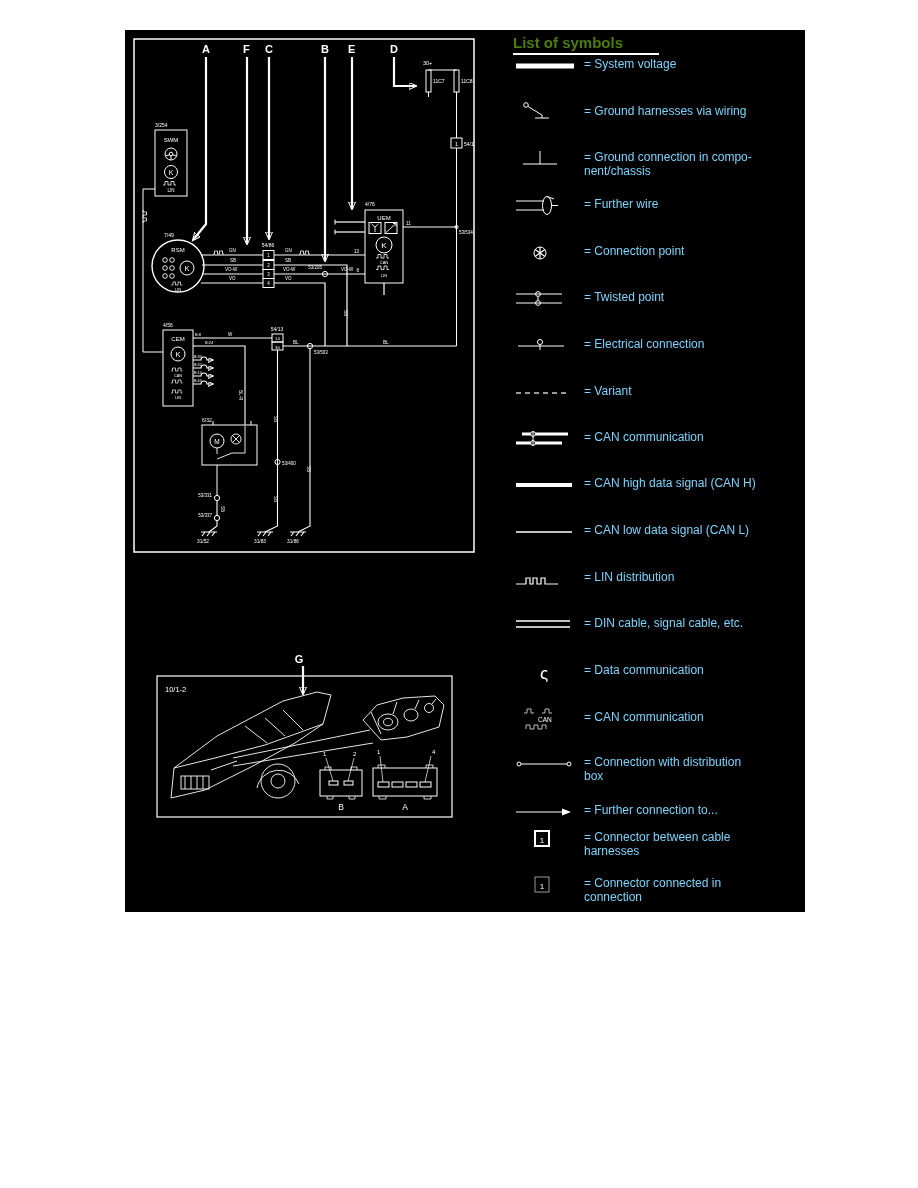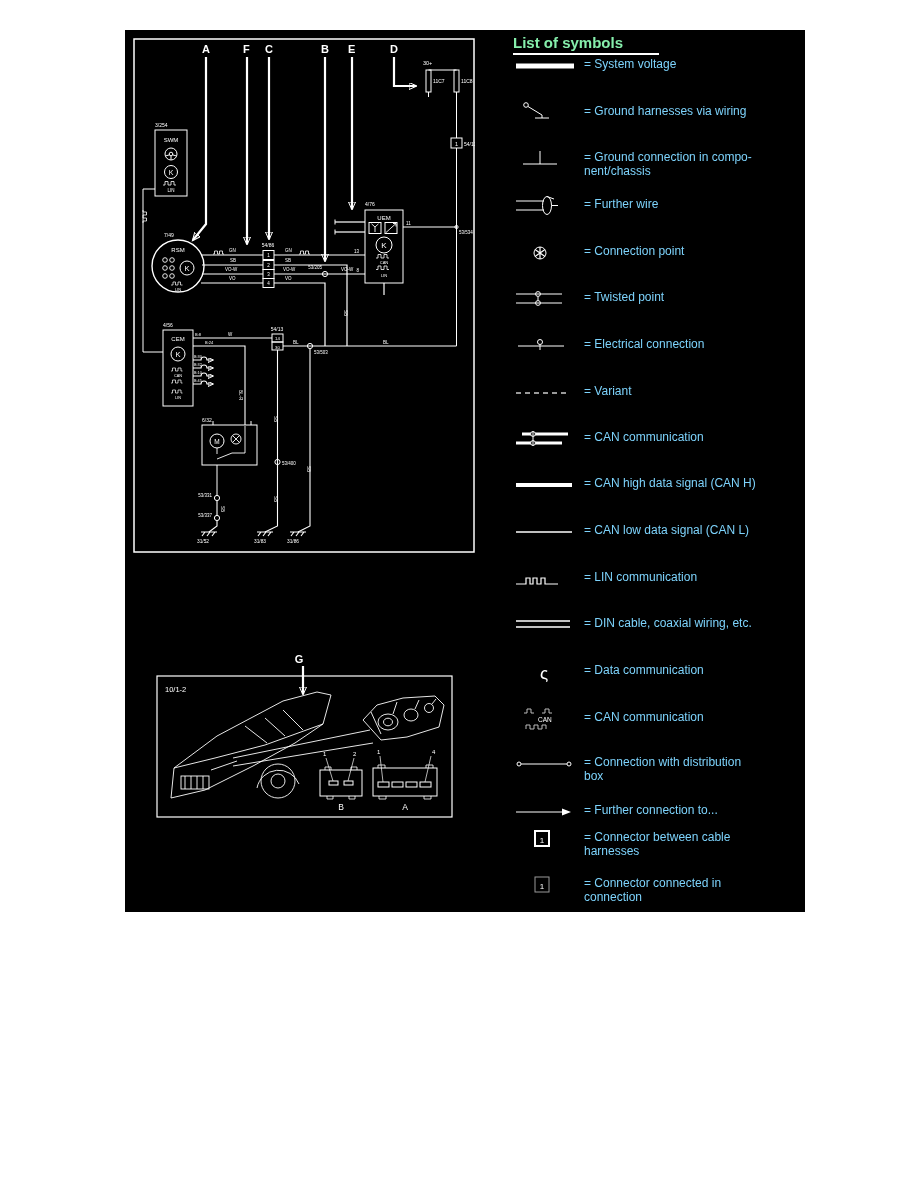--- a/index.html
+++ b/index.html
@@ -2,21 +2,21 @@
 <html><head>
 <meta charset="utf-8">
 <style>
   html,body{margin:0;padding:0;background:#ffffff;}
   .page{position:relative;width:918px;height:1188px;background:#ffffff;overflow:hidden;
         font-family:"Liberation Sans", sans-serif;}
   .black-panel{position:absolute;left:125px;top:30px;width:680px;height:882px;background:#000;}
   .diagram-frame{position:absolute;left:8px;top:8px;width:342px;height:515px;}
   .location-wrap{position:absolute;left:20px;top:618px;width:310px;height:175px;}
   .legend{position:absolute;left:387px;top:0;width:292px;height:882px;color:#f0f0f0;}
-  .legend-title{position:absolute;left:1px;top:4px;font-size:15px;font-weight:bold;color:#86efac;
+  .legend-title{position:absolute;left:1px;top:4px;font-size:15px;font-weight:bold;color:#4d7c0f;
                 border-bottom:2px solid #fff;padding-bottom:2px;width:146px;}
   .lrow{position:absolute;left:0;width:292px;}
   .lrow .sym{position:absolute;left:2px;top:-12px;width:64px;height:26px;}
   .lrow .lbl{position:absolute;left:72px;top:-8px;width:214px;font-size:12px;line-height:14px;
              white-space:pre-line;color:#7dd3fc;}
   svg{display:block;}
   svg text{font-family:"Liberation Sans", sans-serif;fill:#ffffff;}
   .sch line,.sch path,.sch polyline{stroke:#ffffff;fill:none;}
   .sch rect,.sch circle,.sch ellipse{stroke:#ffffff;fill:none;}
 </style>
@@ -453,30 +453,30 @@
           </span>
         <span class="lbl">= CAN low data signal (CAN L)</span>
       </div>
 
       <div class="lrow" style="top:548px">
         <span class="sym">
           <svg width="64" height="26" fill="none" stroke="#fff">
             <path d="M2,18 h10 v-6 h4 v6 h3 v-6 h4 v6 h4 v-6 h4 v6 h13" stroke-width="1.2"></path>
             </svg>
           </span>
-        <span class="lbl">= LIN communication</span>
+        <span class="lbl">= LIN distribution</span>
       </div>
 
       <div class="lrow" style="top:594px">
         <span class="sym">
           <svg width="64" height="26" fill="none" stroke="#fff">
             <path d="M2,9 H56 M2,15 H56" stroke-width="1.5"></path>
             </svg>
           </span>
-        <span class="lbl">= DIN cable, coaxial wiring, etc.</span>
+        <span class="lbl">= DIN cable, signal cable, etc.</span>
       </div>
 
       <div class="lrow" style="top:641px">
         <span class="sym">
           <svg width="64" height="26">
               <text x="26" y="20" font-size="17" fill="#fff">ς</text>
             </svg>
           </span>
         <span class="lbl">= Data communication</span>
       </div>

